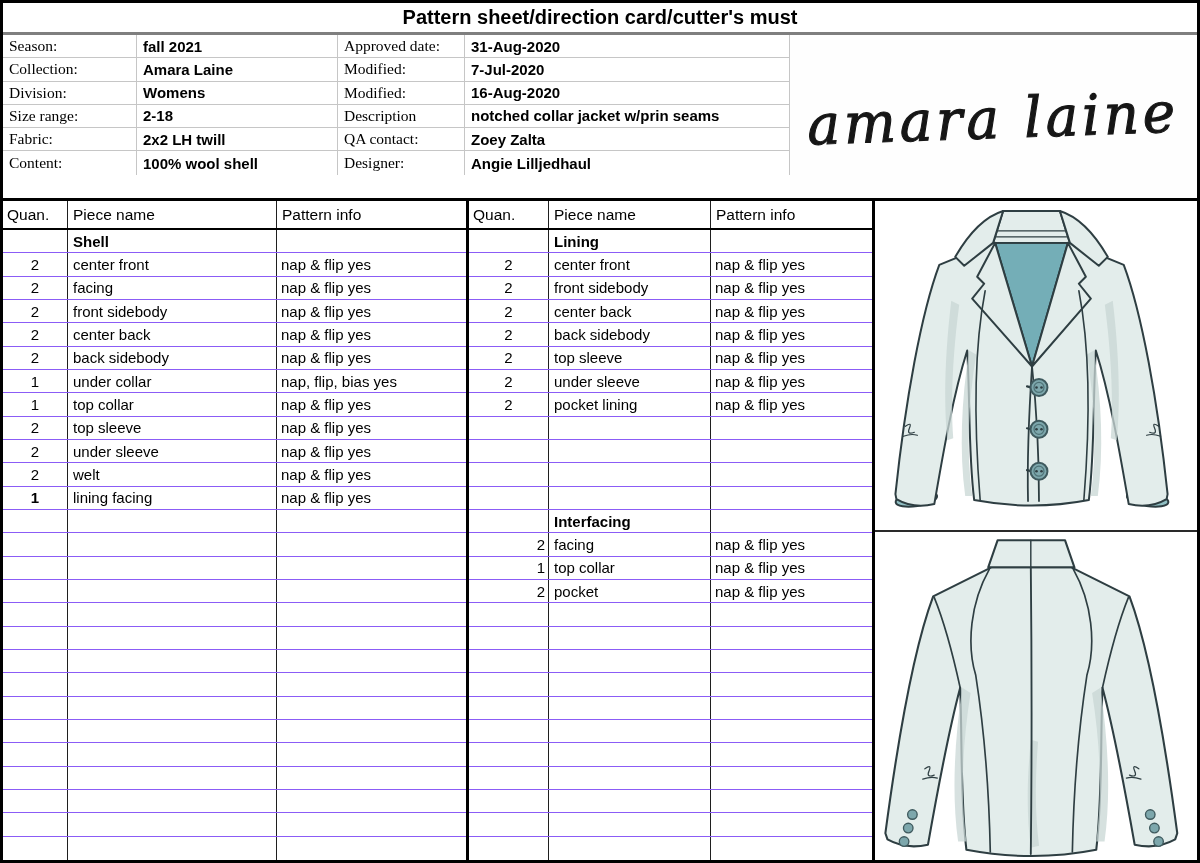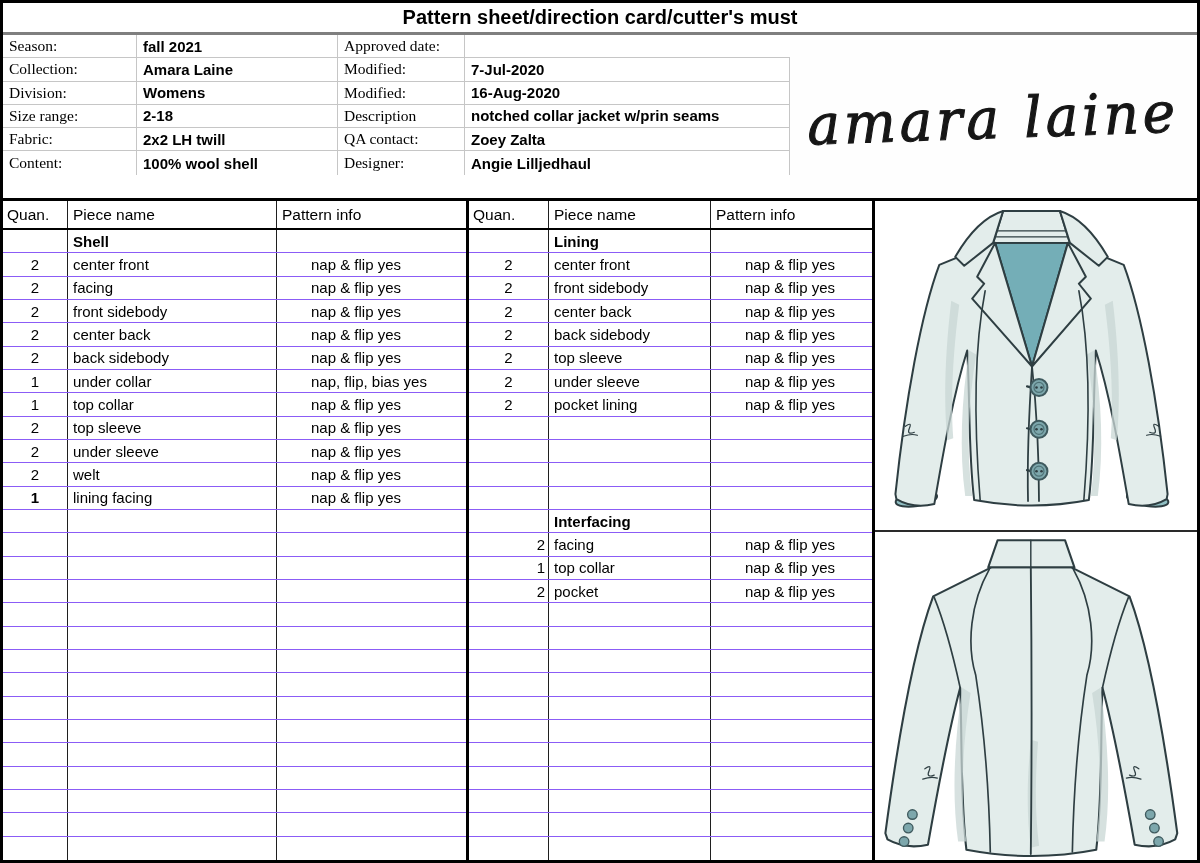--- a/index.html
+++ b/index.html
@@ -32,21 +32,21 @@
   .td,.th{display:flex;align-items:center;border-right:1px solid #1f1f1f;min-width:0;overflow:hidden;white-space:nowrap;box-sizing:border-box;}
   .td:last-child,.th:last-child{border-right:none;}
   .th{font-size:15.5px;font-weight:400;padding-left:5px;}
   .th.q{padding-left:4px;}
   .td{font-size:15px;}
   .td.q{justify-content:center;padding:0;}
   .td.q.qr{justify-content:flex-end;padding-right:3px;}
   .td.q.qb{font-weight:700;}
   .td.p{padding-left:5px;}
   .td.p.sec{font-weight:700;}
-  .td.i{padding-left:4px;margin-left:30px;}
+  .td.i{padding-left:4px;}
   
   .art-panel{flex:1;border-left:3px solid #000;box-sizing:border-box;display:flex;flex-direction:column;background:#fff;}
   .art-box{box-sizing:border-box;}
   .art-front{height:331px;border-bottom:2px solid #2a2a2a;}
   .art-back{flex:1;}
   .art-box svg{display:block;width:100%;height:100%;}
 </style>
 </head>
 <body>
 
@@ -55,20 +55,21 @@
   <div class="title-bar">
     <span>Pattern sheet/direction card/cutter's must</span>
   </div>
 
   <div class="info-section">
     <div class="info-grid" id="info-grid">
         <div class="info-row">
           <div class="ic ilabel">Season:</div>
           <div class="ic ivalue">fall 2021</div>
           <div class="ic ilabel">Approved date:</div>
+          <div class="ic ivalue">31-Aug-2020</div>
         </div>
         <div class="info-row">
           <div class="ic ilabel">Collection:</div>
           <div class="ic ivalue">Amara Laine</div>
           <div class="ic ilabel">Modified:</div>
           <div class="ic ivalue">7-Jul-2020</div>
         </div>
         <div class="info-row">
           <div class="ic ilabel">Division:</div>
           <div class="ic ivalue">Womens</div>

